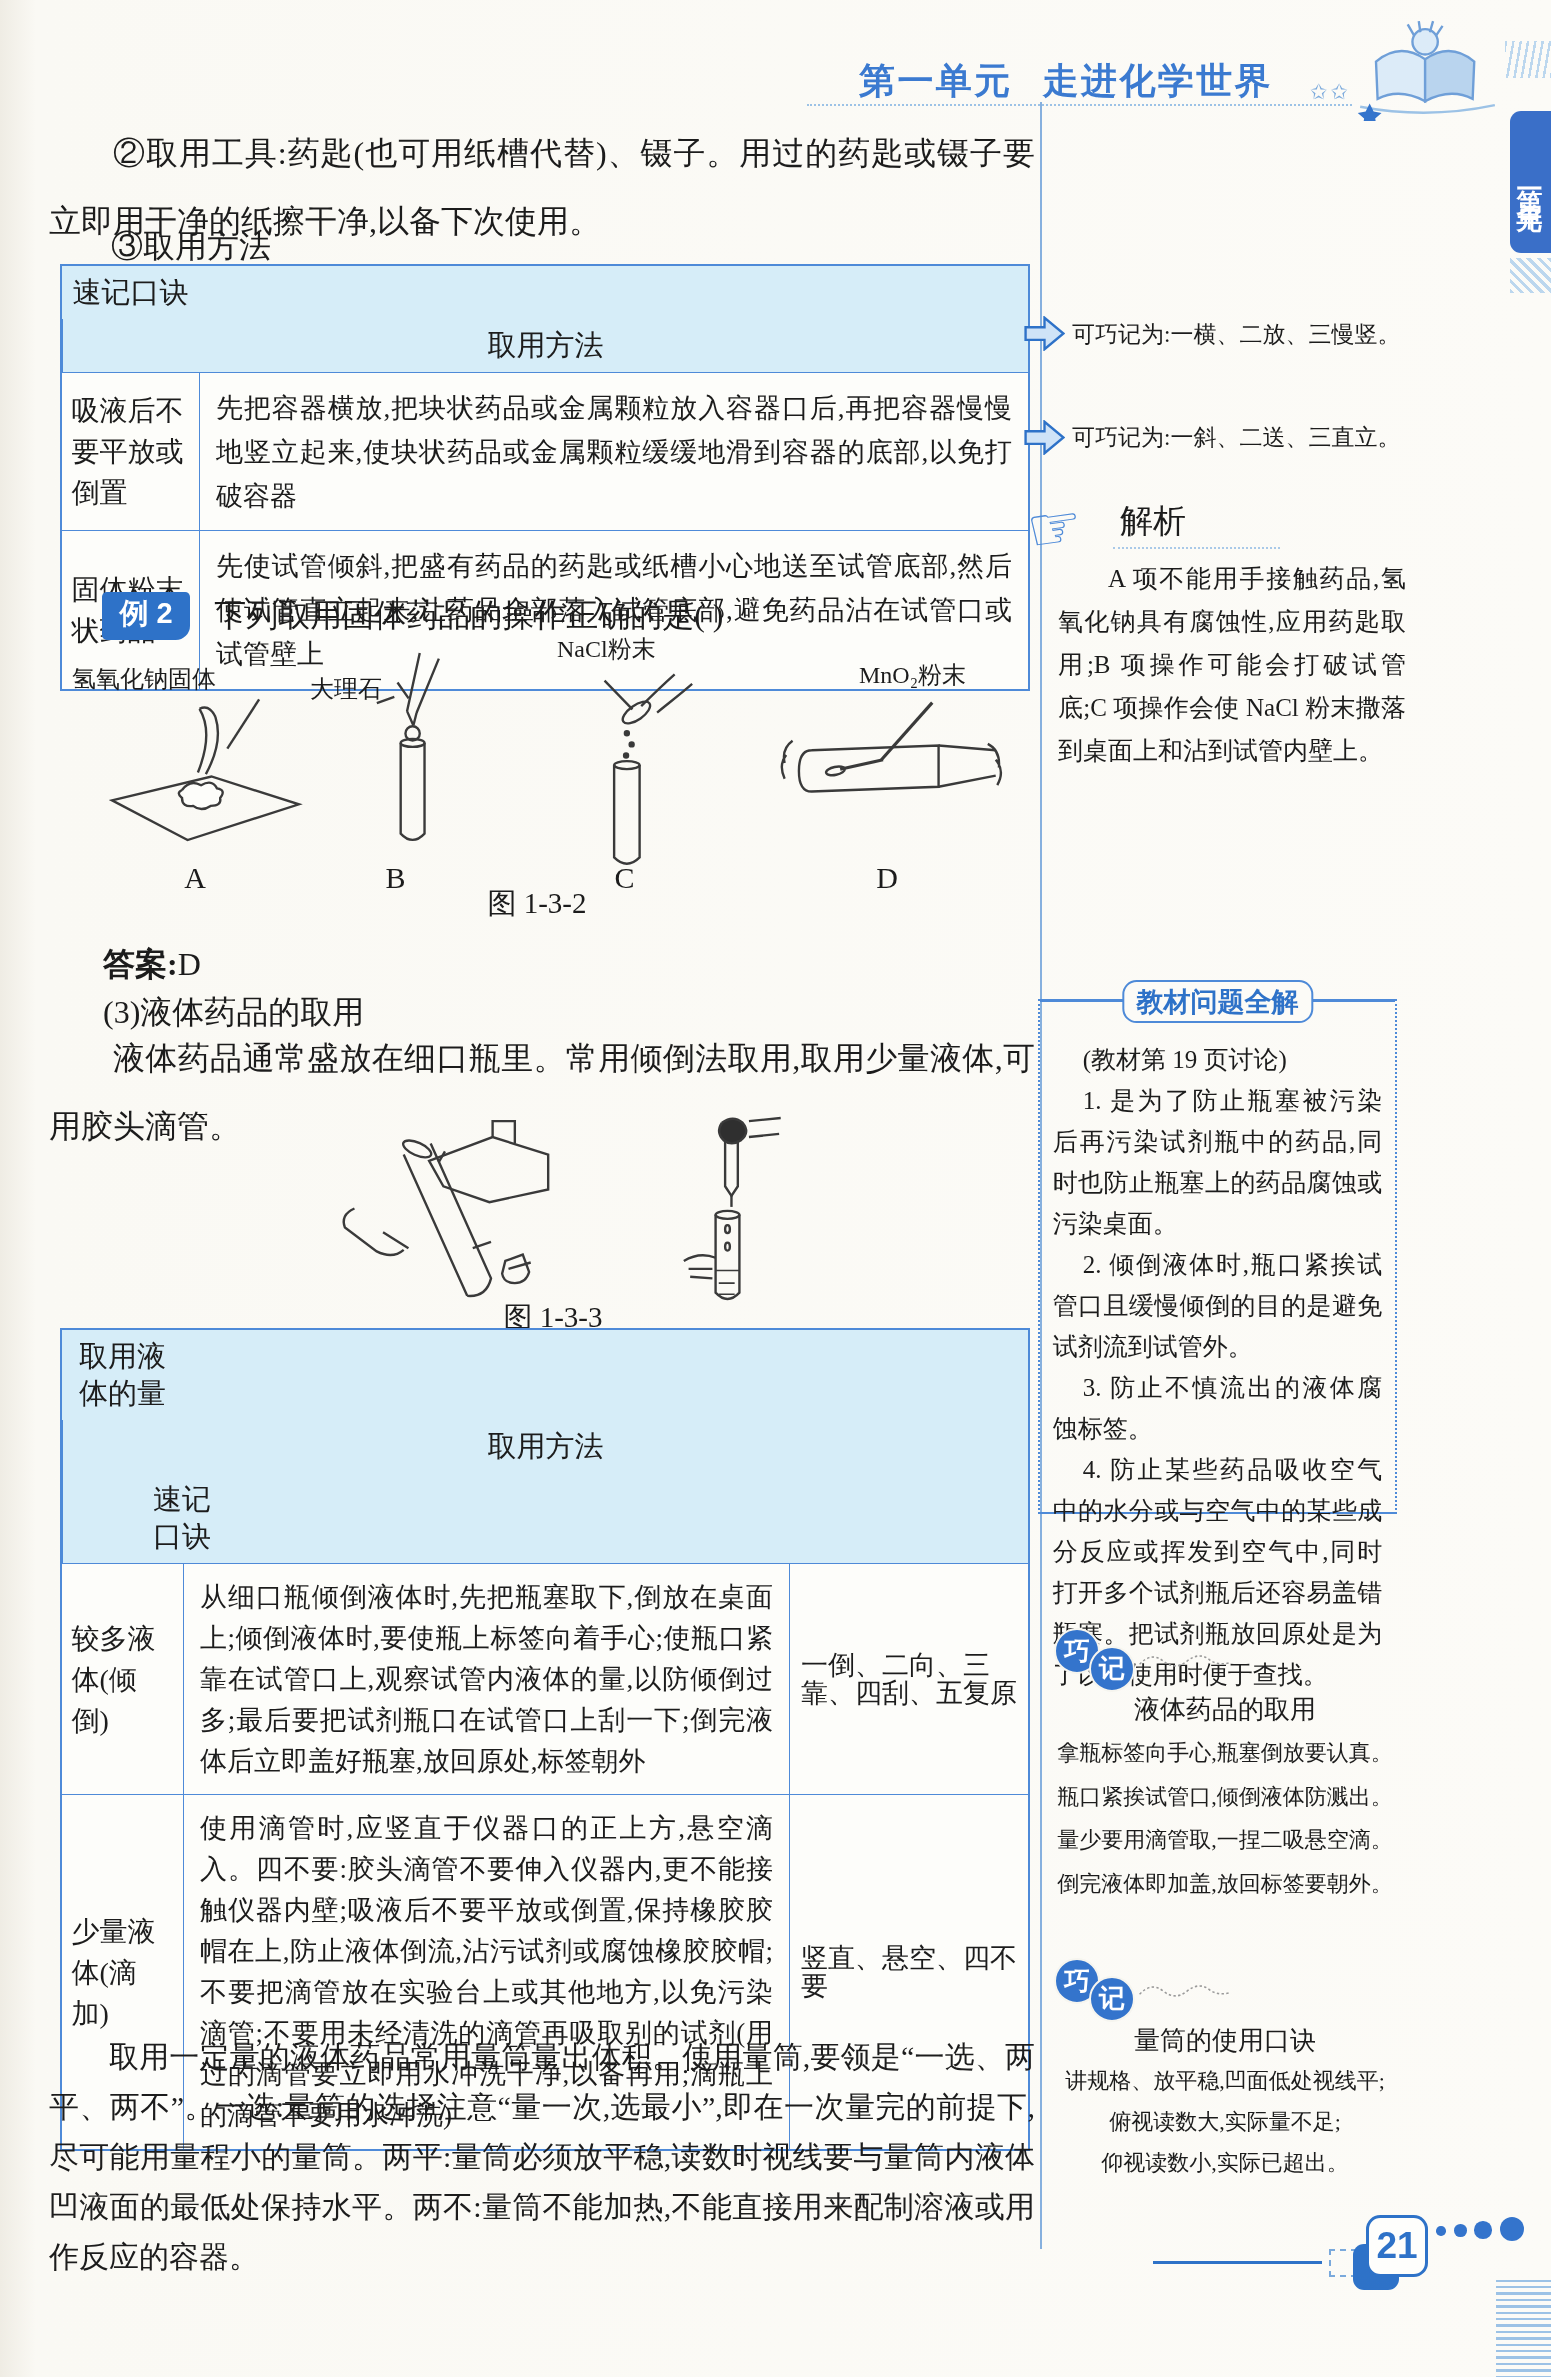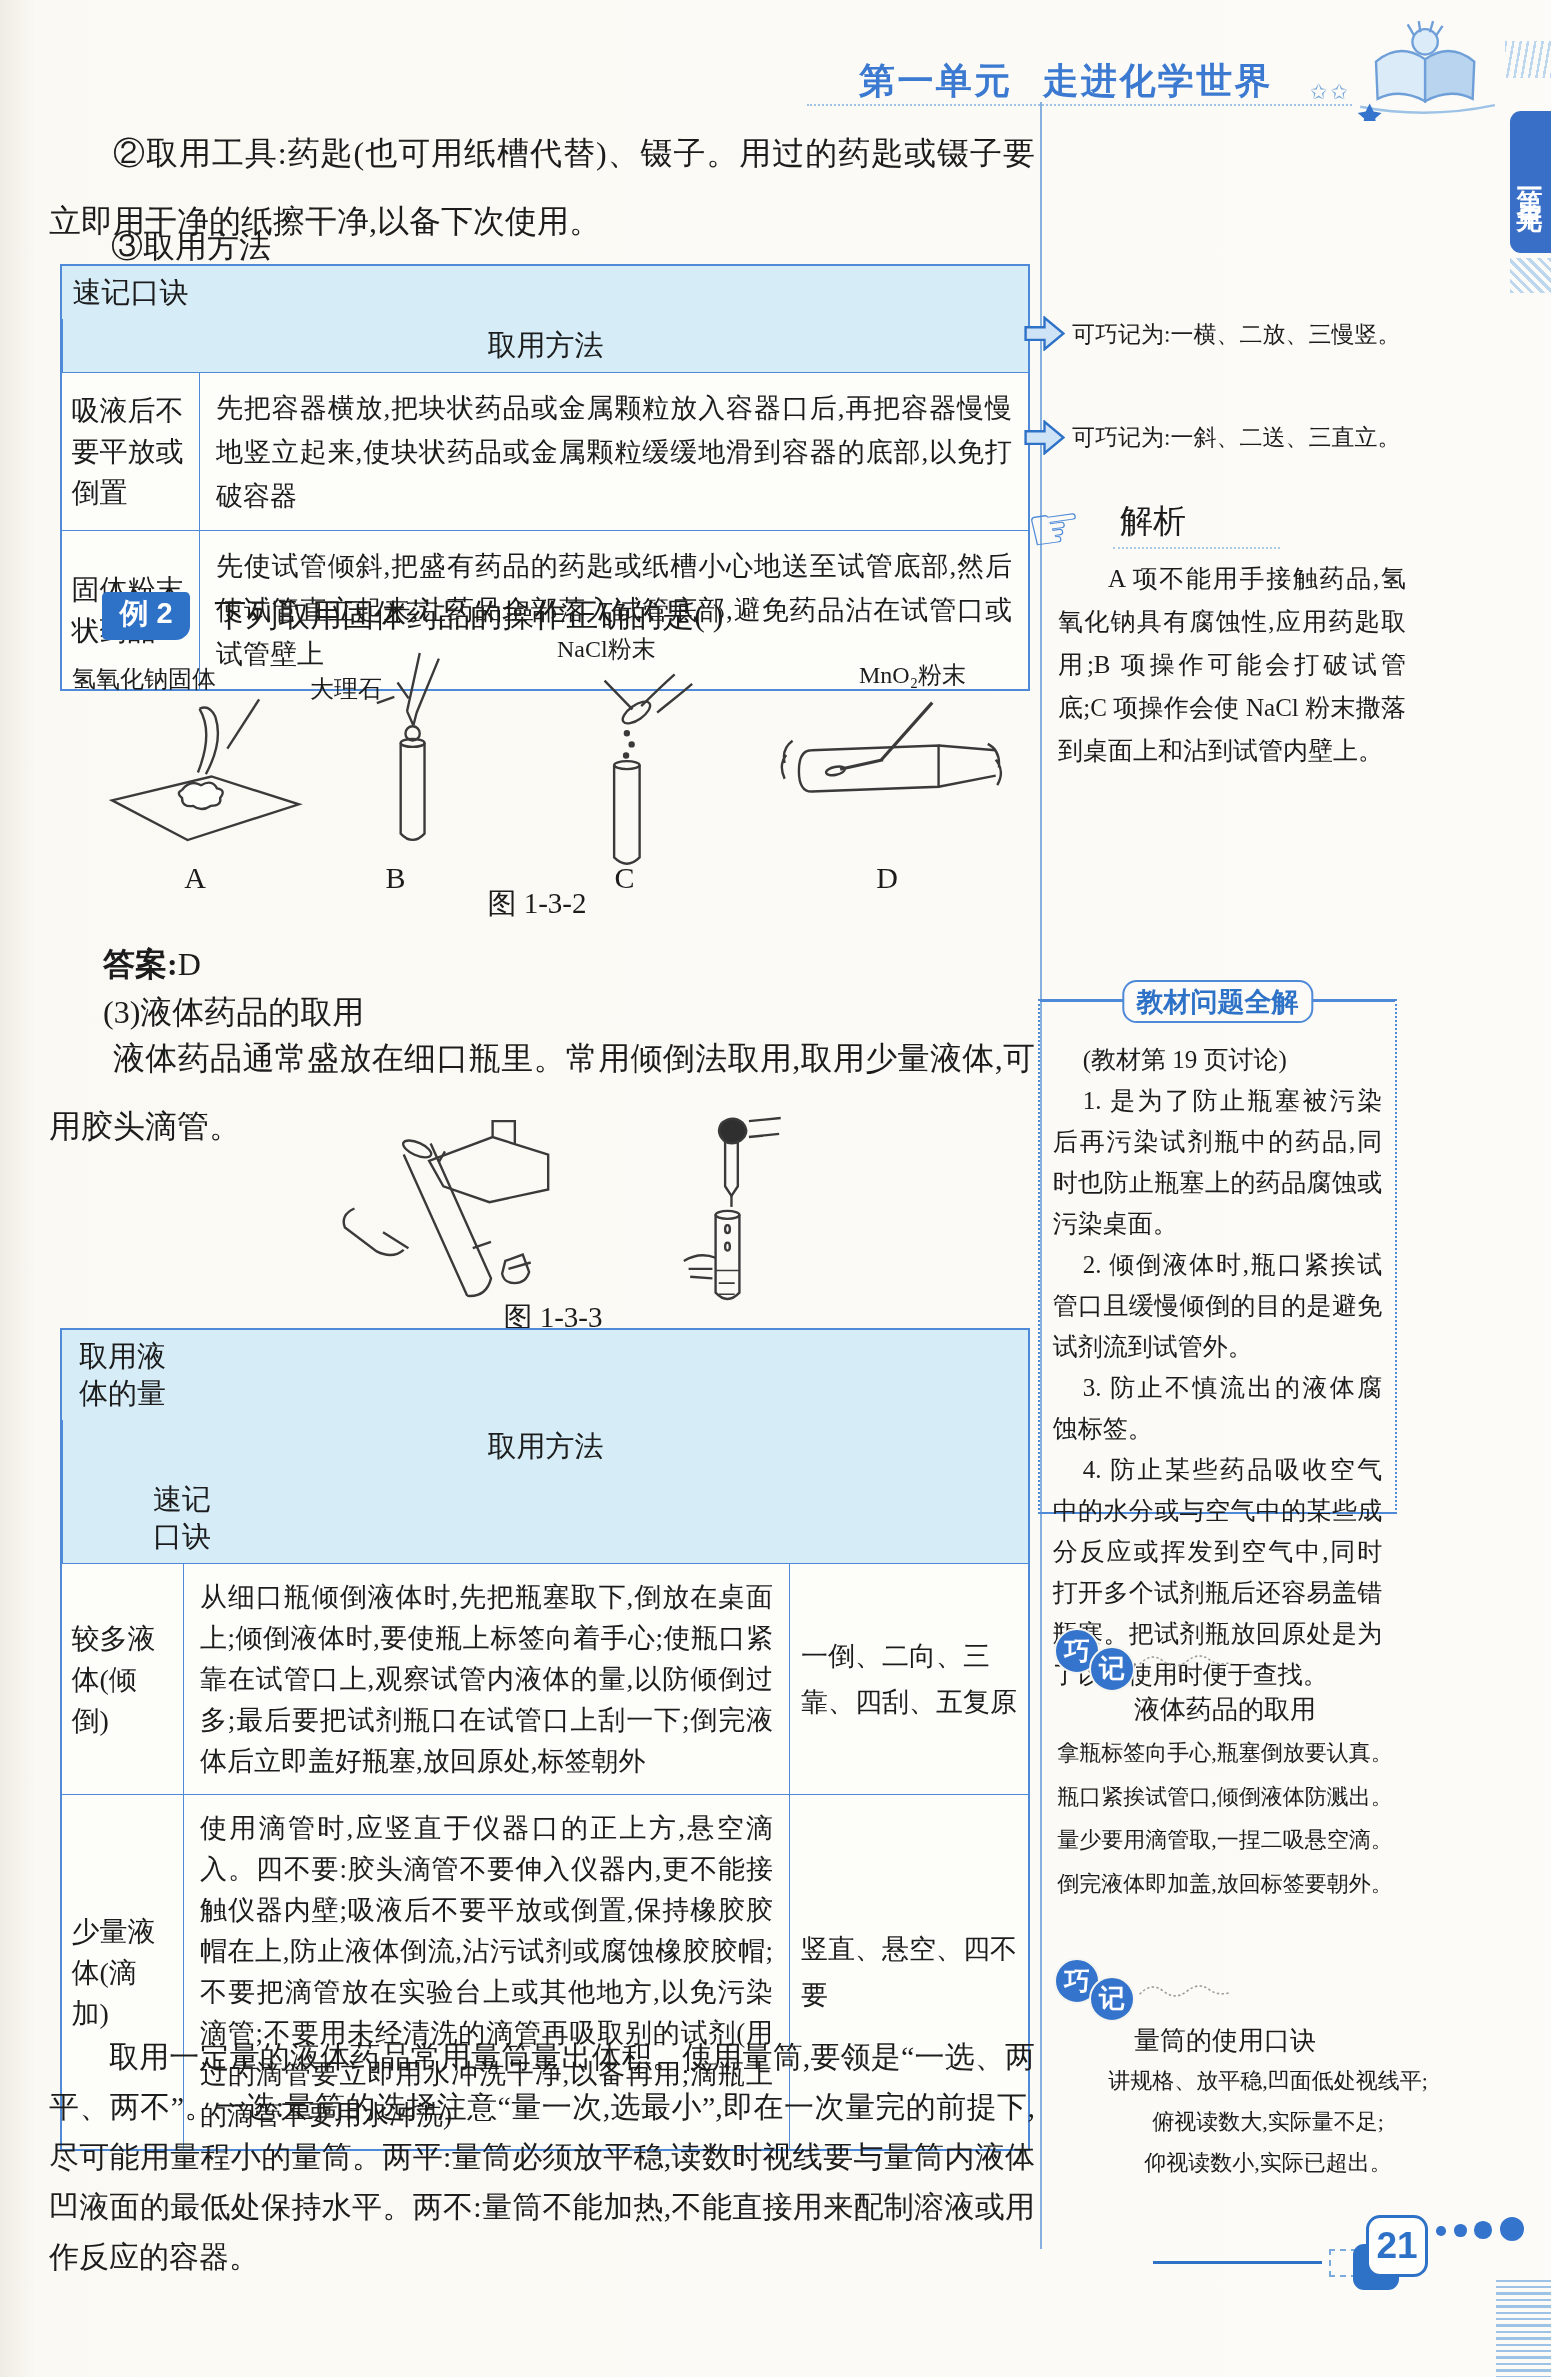--- a/index.html
+++ b/index.html
@@ -39,21 +39,21 @@
   .th{display:flex;align-items:center;justify-content:center;font-size:29px;
     text-align:center;white-space:pre-line;line-height:37px;padding:8px 4.8px;}
   .t1 .c1{width:137px;}
   .t1 .c2{flex:1;}
   .t2 .c1{width:121px;}
   .t2 .c2{flex:1;}
   .t2 .c3{width:239px;}
   .cat-cell{display:flex;align-items:center;font-size:28px;line-height:41px;padding:8px 9.5px;}
   .method-cell{font-size:27px;line-height:44px;padding:12.7px 16px;text-align:justify;}
   .t2 .method-cell{line-height:41px;}
-  .mn-cell{display:flex;align-items:center;font-size:27px;line-height:46px;padding:8px 11px;}
+  .mn-cell{display:flex;align-items:center;font-size:27px;line-height:28px;padding:8px 11px;}
   
   .ex-row{position:absolute;left:102px;top:592px;display:flex;align-items:center;}
   .ex-badge{background:#2e72c8;color:#fff;font-family:"Liberation Sans",sans-serif;font-weight:bold;
     font-size:29px;padding:2.4px 17.5px 5.6px;border-radius:4.8px 4.8px 14.3px 4.8px;}
   .ex-q{font-size:32px;margin-left:24px;}
   .fig2{position:absolute;left:48px;top:649px;width:994px;height:246px;}
   .fig-item{position:absolute;top:0;height:100%;}
   .fig-label{position:absolute;font-size:24px;white-space:nowrap;}
   .fig-letter{position:absolute;bottom:0;width:100%;text-align:center;font-size:30px;}
   .fig-cap{position:absolute;left:48px;top:884px;width:978px;text-align:center;font-size:29px;}
@@ -300,21 +300,21 @@
   </div>
 
   <div class="qj" style="left:1054px;top:1958px;">
     <div class="qj-c">巧</div>
     <div class="qj-c qj-c2">记</div>
     <svg class="qj-squiggle" width="95" height="20.7" viewBox="0 0 120 26">
         <path d="M2 18 q15 -16 30 -4 q15 12 30 0 q15 -12 28 -2 q10 8 26 4" fill="none" stroke="#9a9a9a" stroke-width="2" stroke-dasharray="3 3"></path>
       </svg>
   </div>
   <div class="qj-title" style="top:2023px;">量筒的使用口诀</div>
-  <div class="qj-lines qj2-lines" style="top:2066px;padding-left:43px;">
+  <div class="qj-lines qj2-lines" style="top:2066px;">
     <div>讲规格、放平稳,凹面低处视线平;</div>
     <div>俯视读数大,实际量不足;</div>
     <div>仰视读数小,实际已超出。</div>
   </div>
 
   <div class="f-line"></div>
   <div class="f-dashsq"></div>
   <div class="pg-shadow"></div>
   <div class="pg-badge">
     <span>21</span>

